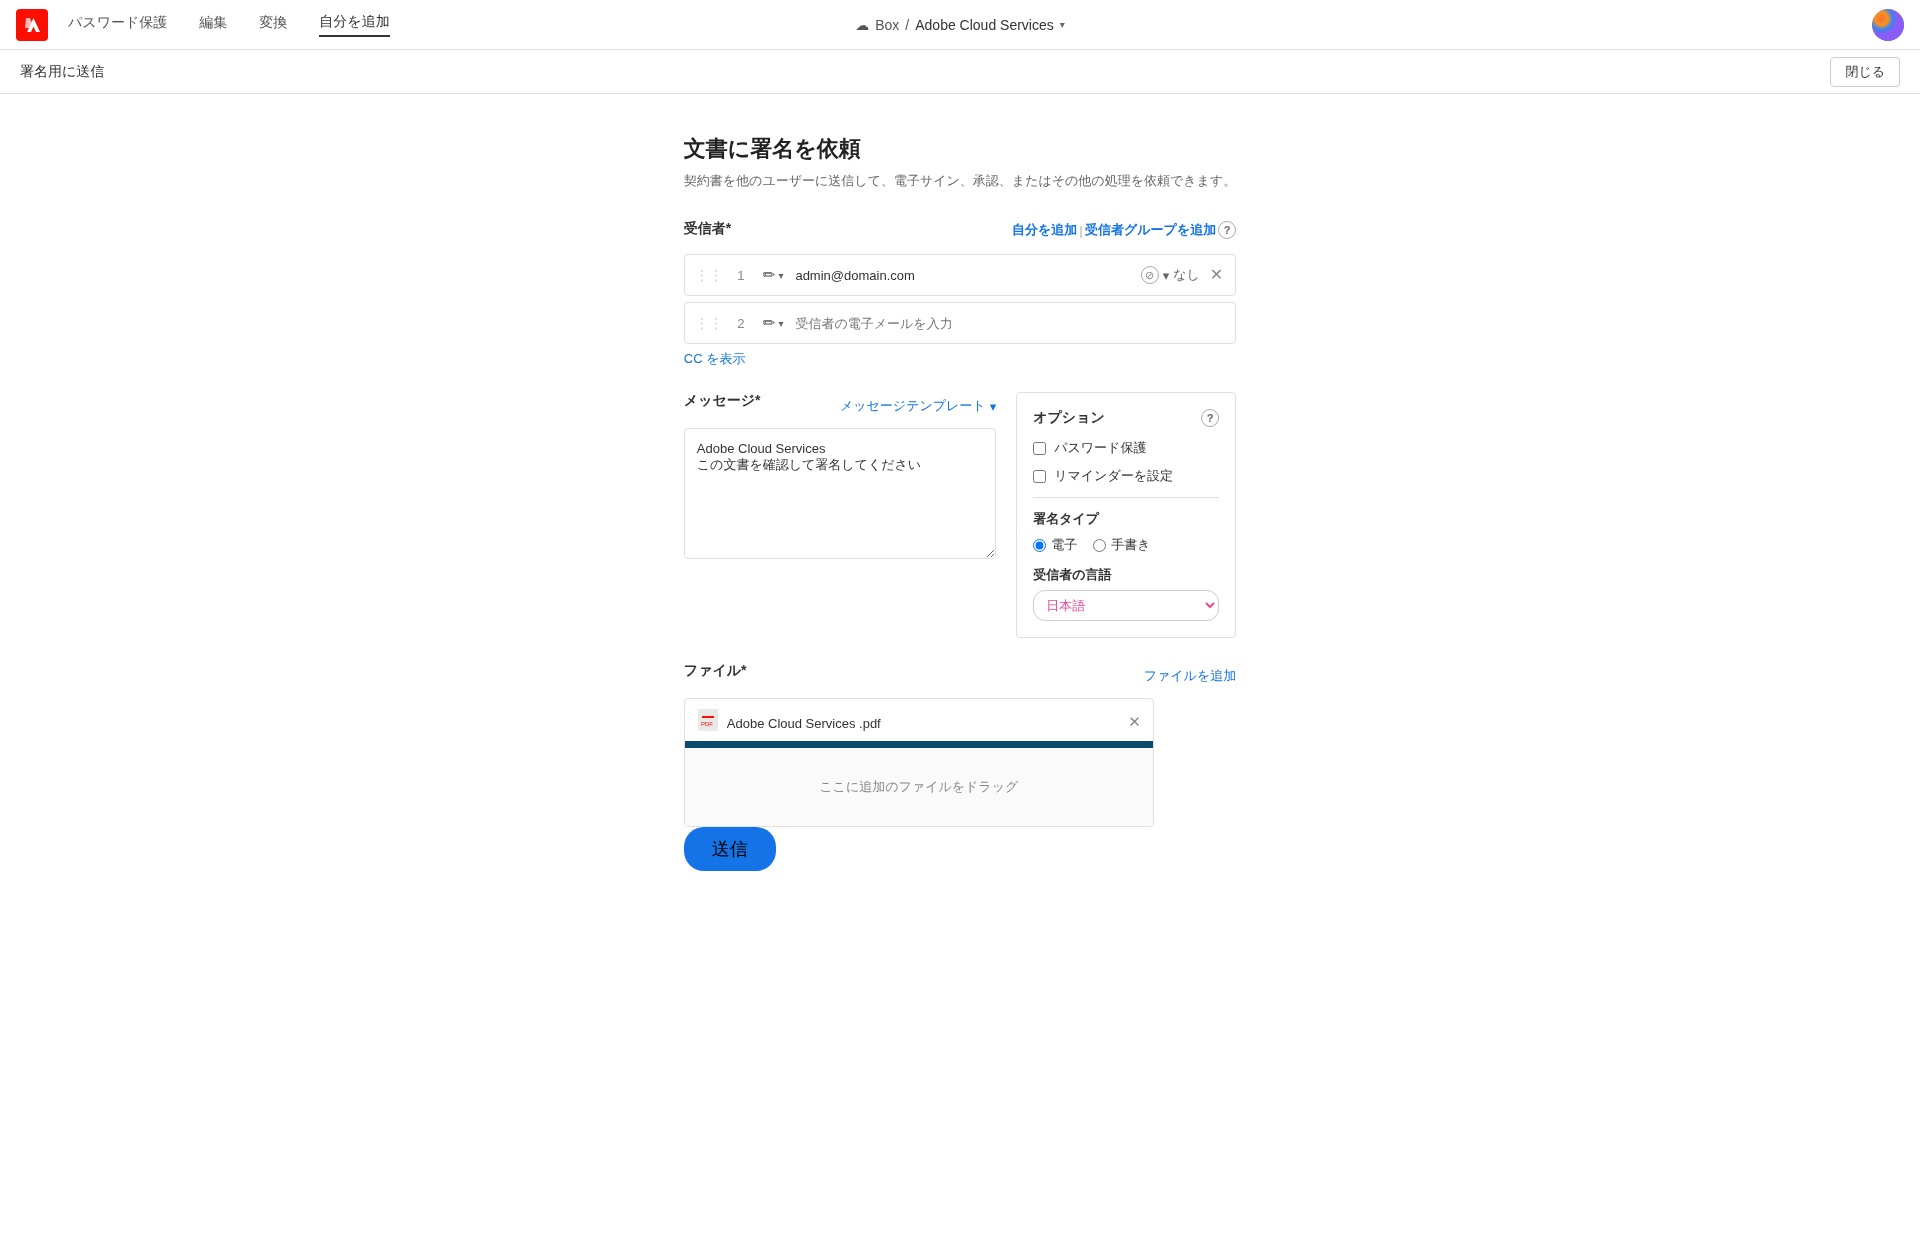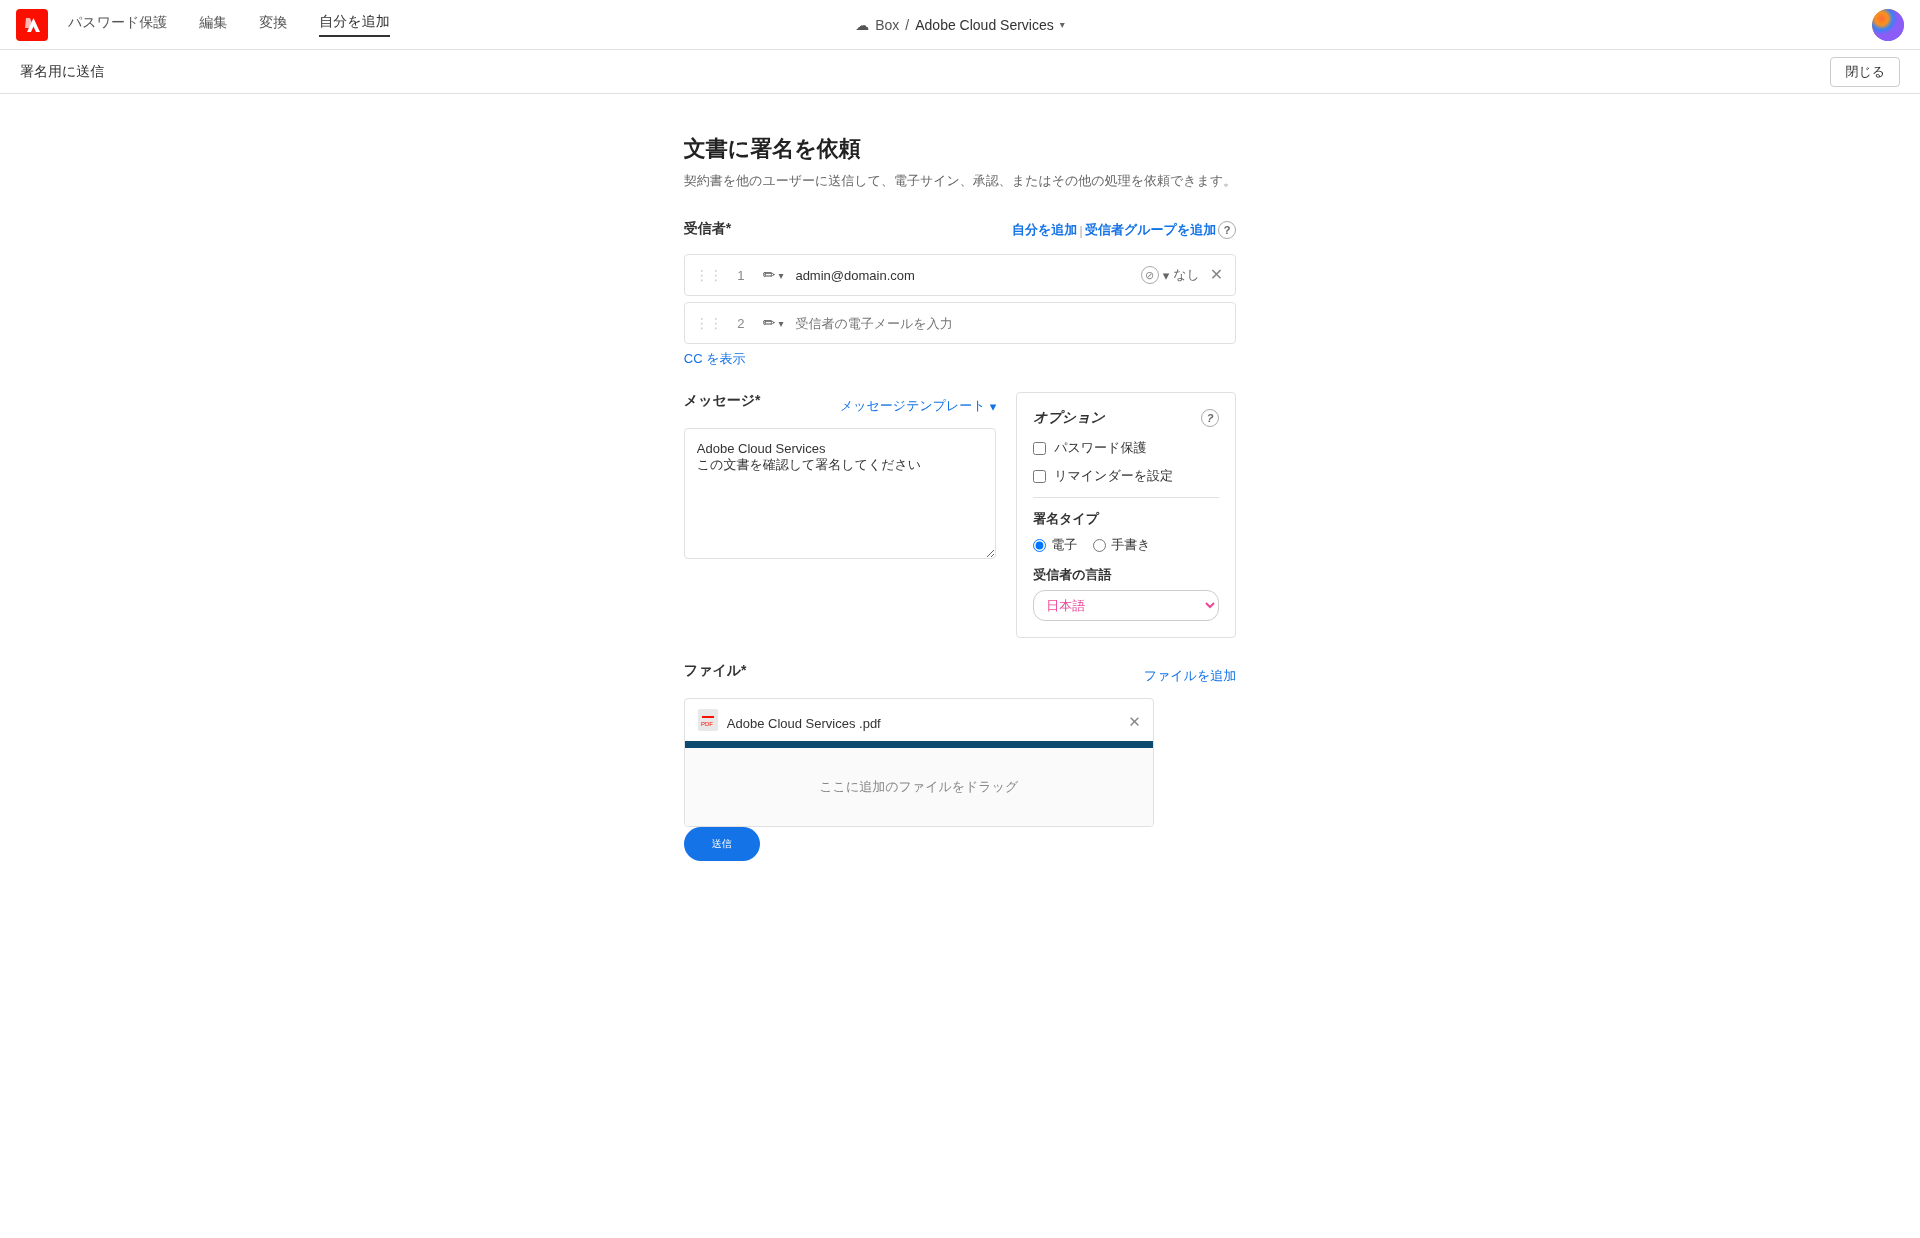--- a/index.html
+++ b/index.html
@@ -288,21 +288,20 @@
       flex-shrink: 0;
     }
     .options-title {
       font-size: 14px;
       font-weight: 600;
       color: #333;
       margin-bottom: 12px;
       display: flex;
       align-items: center;
       justify-content: space-between;
-      font-style: italic;
     }
     .option-item {
       display: flex;
       align-items: center;
       gap: 8px;
       margin-bottom: 10px;
       font-size: 13px;
       color: #333;
     }
     .option-item input[type="checkbox"] {
@@ -401,25 +400,25 @@
       display: flex;
       align-items: center;
       gap: 8px;
       margin-top: 24px;
       margin-bottom: 20px;
       font-size: 13px;
       color: #333;
     }
     .send-btn {
       background: #1473e6;
-      color: #ffffff;
+      color: #000000;
       border: none;
       border-radius: 20px;
       padding: 10px 28px;
-      font-size: 10px;
+      font-size: 18px;
       cursor: pointer;
       font-family: inherit;
     }
 
     
     .page-wrapper {
       display: flex;
       height: calc(100vh - 94px);
       overflow-y: auto;
     }

